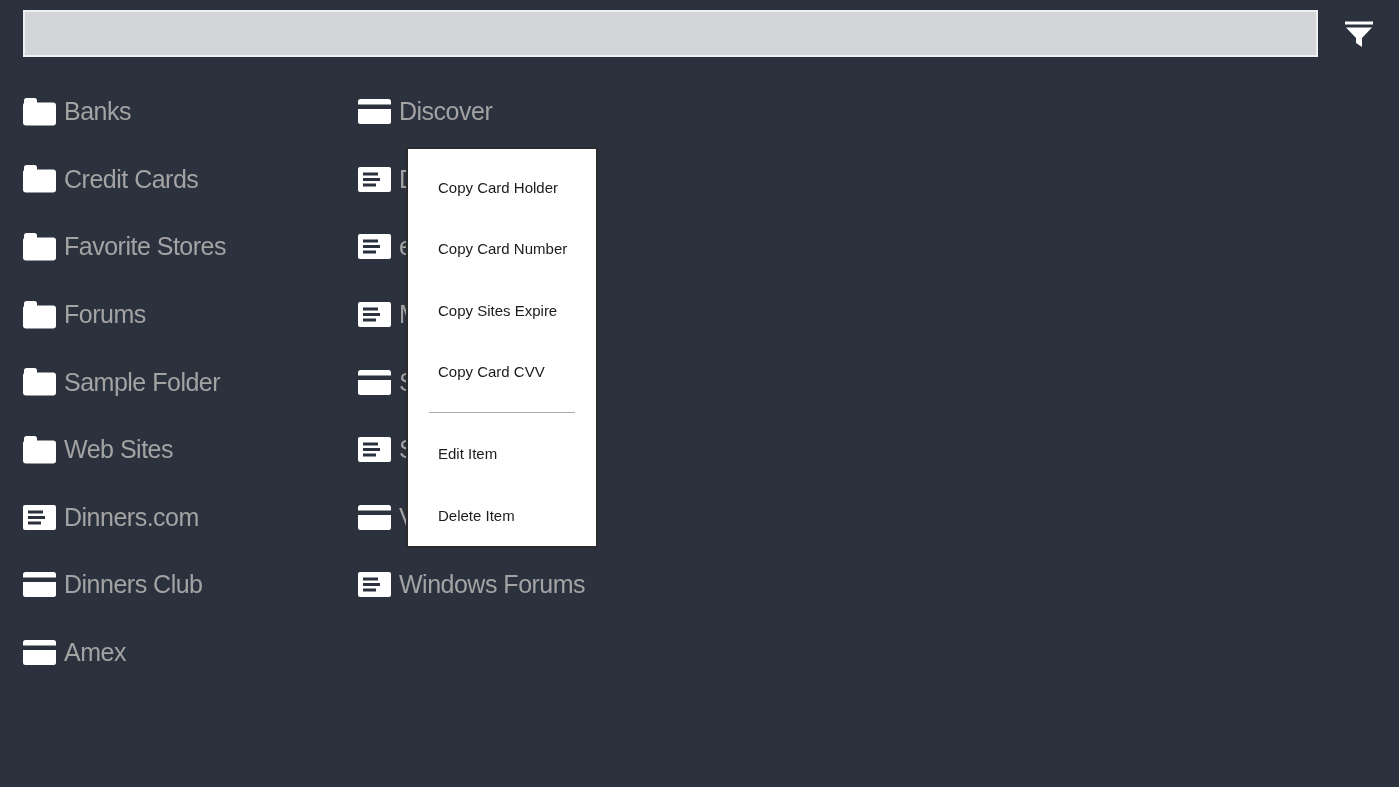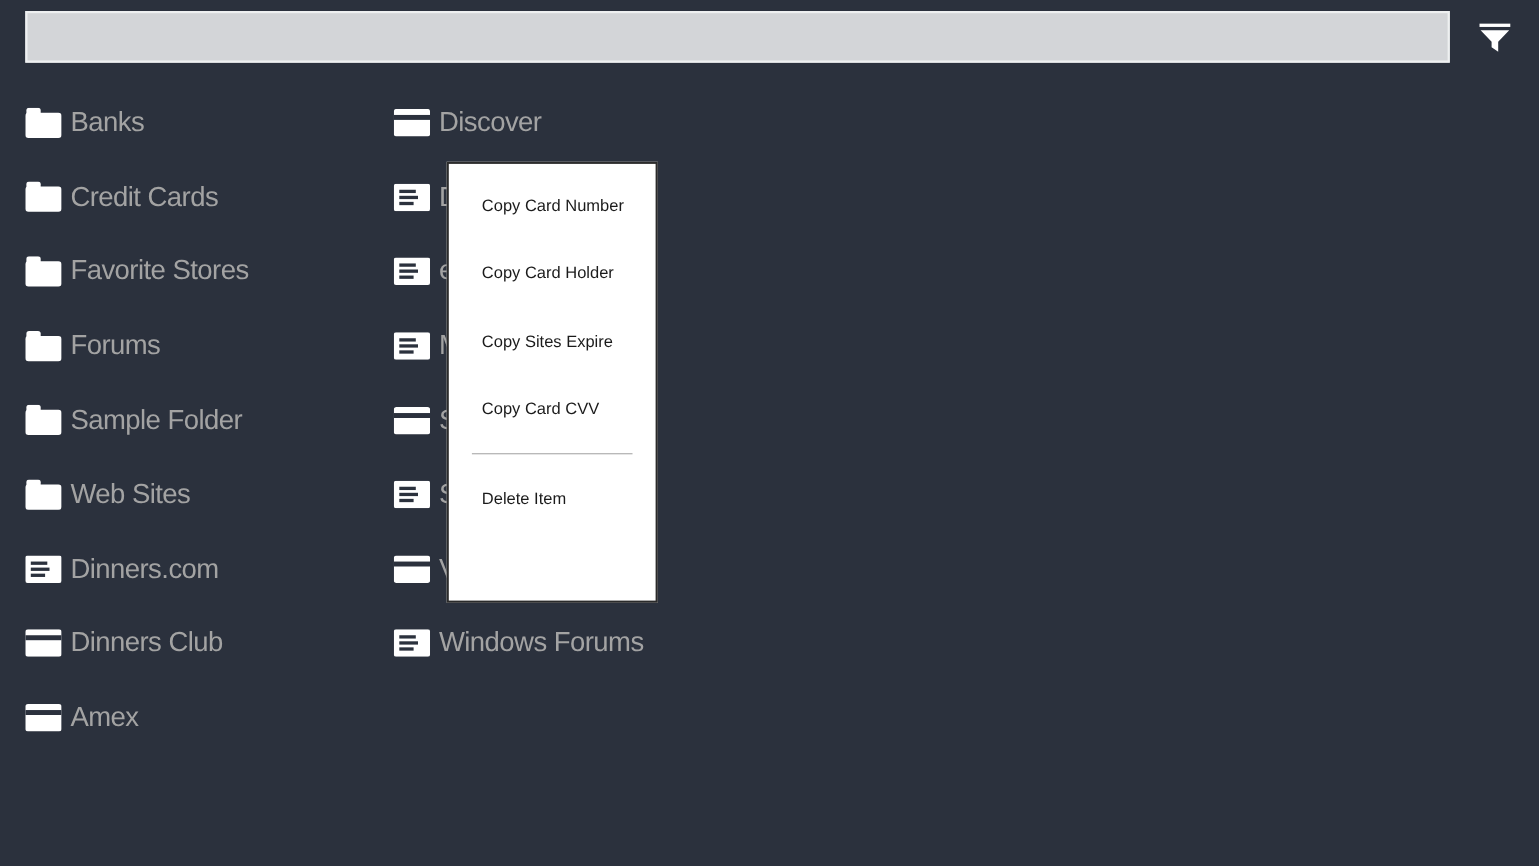--- a/index.html
+++ b/index.html
@@ -246,21 +246,22 @@
        <rect x="5" y="5.5" width="15" height="3" fill="#2b313d"></rect>
        <rect x="5" y="11" width="17" height="3" fill="#2b313d"></rect>
        <rect x="5" y="16.5" width="13" height="3" fill="#2b313d"></rect>
      </svg>
         </span>
       <span class="label">Windows Forums</span>
     </div>
     </div>
 
   <div class="menu" id="menu">
+      <div class="menu-item">Copy Card Holder</div>
       <div class="menu-item">Copy Card Number</div>
-      <div class="menu-item">Copy Card Holder</div>
       <div class="menu-item">Copy Sites Expire</div>
       <div class="menu-item">Copy Card CVV</div>
       <div class="menu-sep"></div>
+      <div class="menu-item">Edit Item</div>
       <div class="menu-item">Delete Item</div>
     </div>
 
 </div>
 
 </body></html>

